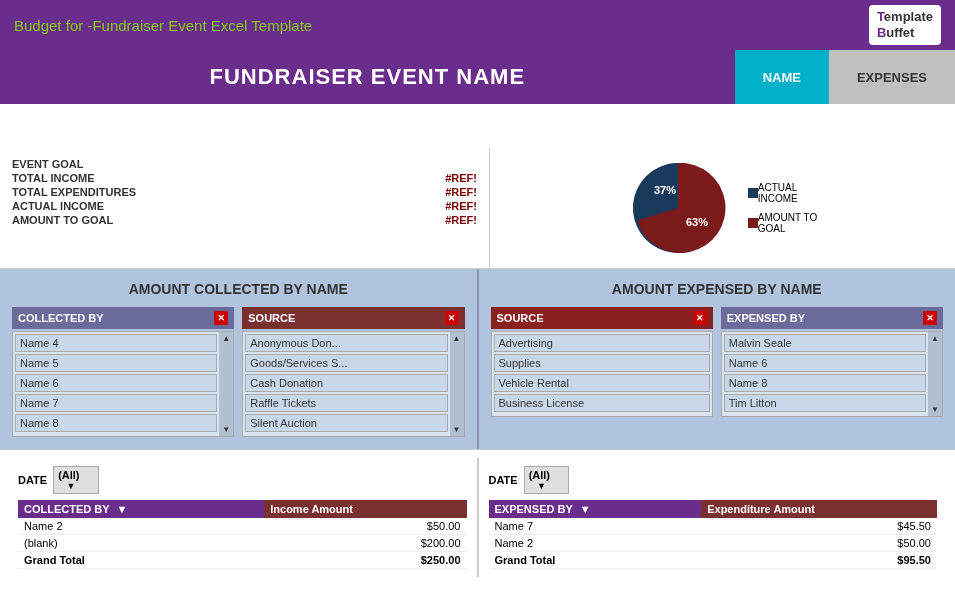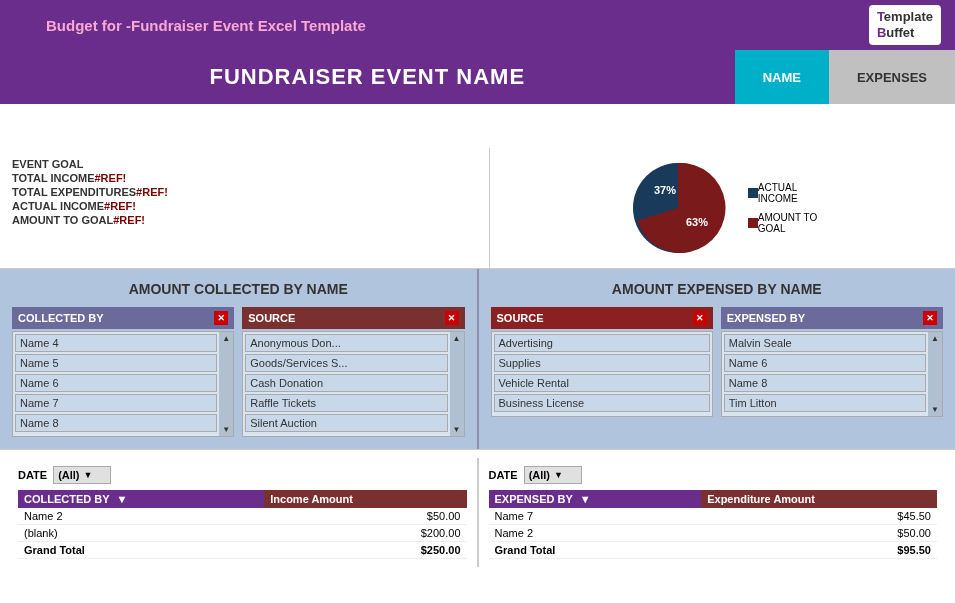--- a/index.html
+++ b/index.html
@@ -8,24 +8,23 @@
     
     .header-bar {
       background: #6b2d8b;
       display: flex;
       align-items: center;
       justify-content: space-between;
       padding: 8px 14px;
       height: 50px;
     }
     .header-title {
-      color: #f9a8d4;
+      color: #84cc16;
       font-size: 15px;
-      font-weight: bold;
-      margin-left: 32px;
+      font-weight: normal;
     }
     .logo {
       display: flex;
       align-items: center;
       background: #fff;
       border-radius: 4px;
       padding: 4px 8px;
     }
     .logo-text {
       font-size: 13px;
@@ -94,20 +93,21 @@
       margin-bottom: 2px;
     }
     .event-goal-value {
       color: #22a020;
       font-size: 15px;
       font-weight: bold;
       margin-bottom: 8px;
     }
     .stat-row {
       display: flex;
+      justify-content: space-between;
       font-size: 11px;
       margin-bottom: 2px;
     }
     .stat-label { font-weight: bold; color: #333; }
     .stat-value { color: #7b0000; font-weight: bold; }
     .event-right {
       flex: 1;
       padding: 10px;
       display: flex;
       align-items: center;
@@ -242,20 +242,21 @@
     }
     .filter-dropdown {
       background: #e0e0e0;
       border: 1px solid #aaa;
       padding: 2px 18px 2px 4px;
       font-size: 11px;
       position: relative;
       display: inline-flex;
       align-items: center;
       cursor: pointer;
+      flex-direction: column;
     }
     .filter-dropdown-arrow {
       margin-left: 4px;
       font-size: 9px;
     }
 
     
     .data-table {
       width: 100%;
       border-collapse: collapse;

